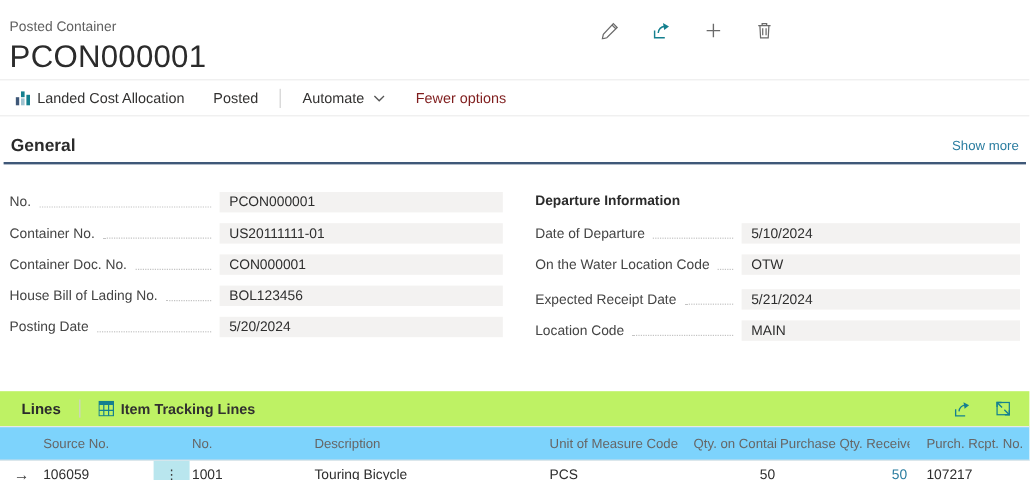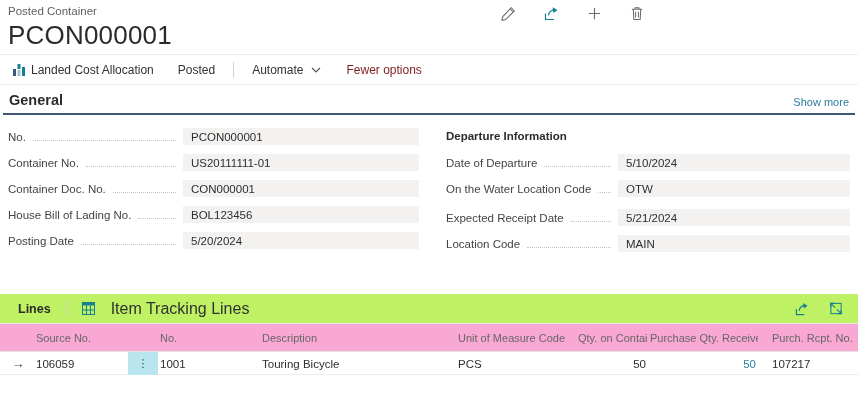--- a/index.html
+++ b/index.html
@@ -5,37 +5,37 @@
   * { box-sizing: border-box; margin: 0; padding: 0; }
   html,body { width:858px; height:400px; }
   body {
     font-family: "Liberation Sans", sans-serif;
     background:#fff; color:#333; overflow:hidden; position:relative;
     -webkit-font-smoothing: antialiased;
   }
   .page { width:858px; height:400px; position:relative; }
 
   
-  .top { height:55px; border-bottom:1px solid #ededed; padding:5px 8px 0; position:relative; }
+  .top { height:55px; border-bottom:1px solid #ededed; padding:5px 8px 0; position:relative;margin-top:12px; }
   .breadcrumb { font-size:11.5px; color:#5f5f5f; }
   .page-title { font-size:26px; font-weight:400; color:#2b2b2b; margin-top:3px; letter-spacing:.2px; }
   .top-icons { position:absolute; left:500px; top:5px; display:flex; gap:27px; align-items:center; }
   .tool-icon { width:16px; height:16px; display:flex; align-items:center; justify-content:center; cursor:pointer; }
 
   
   .actionbar { height:30px; border-bottom:1px solid #ededed; display:flex; align-items:center; padding:0 8px; font-size:12px; }
   .action { display:flex; align-items:center; gap:5px; color:#323130; cursor:pointer; white-space:nowrap; }
   .action + .action { margin-left:24px; }
   .vdivider { width:1px; height:16px; background:#d2d2d2; margin:0 18px; }
   .action.link { color:#7f1d1d; }
   .chev { margin-left:2px; display:inline-block; }
 
   
-  .general-head { display:flex; justify-content:space-between; align-items:flex-end;
-    margin:0 3px; padding:7px 6px 5px; border-bottom:2px solid #3f5878; }
+  .general-head { display:flex; justify-content:space-between; align-items:center;
+    margin:10px 3px; padding:7px 6px 5px; border-bottom:2px solid #3f5878; }
   .section-title { font-size:14.5px; font-weight:700; color:#2b2b2b; }
   .showmore { font-size:11px; color:#2b7da0; cursor:pointer; }
 
   .fields-wrap { display:flex; padding:13px 8px 0; }
   .fcol-left  { width:411px; }
   .fcol-right { width:404px; margin-left:27px; }
   .frow { display:flex; align-items:center; height:17px; margin-bottom:9px; }
   .flabel { font-size:11.5px; color:#444; white-space:nowrap; }
   .leader { flex:1; border-bottom:1px dotted #c3c3c3; margin:0 7px; transform:translateY(4px); min-width:10px; }
   .fvalue { background:#f3f2f1; font-size:11.5px; color:#2e2e2e; padding:2px 8px 1px; height:17px; line-height:14px; }
@@ -43,25 +43,25 @@
   .fcol-right .fvalue { width:232px; }
   .group-head { font-size:11.5px; font-weight:700; color:#2b2b2b; margin:2px 0 10px; height:14px; }
   .fcol-right .spacer { height:3px; }
 
   
   .lines-card { margin-top:33px; }
   .lines-band { height:30px; background:#bef264; border-bottom:1px solid #e8e8e8;
     display:flex; align-items:center; padding:0 14px 0 18px; }
   .lines-tab { font-size:12.5px; font-weight:700; color:#2b2b2b; cursor:pointer; }
   .band-div { width:1px; height:15px; background:#cfcfcf; margin:0 15px; }
-  .band-action { display:flex; align-items:center; gap:16px; font-size:16px; color:#323130; cursor:pointer; }
+  .band-action { display:flex; align-items:center; gap:6px; font-size:12px; color:#323130; cursor:pointer;font-weight:bold; }
   .band-right { margin-left:auto; display:flex; gap:19px; align-items:center; }
 
   .grid { display:grid; grid-template-columns:34px 94px 30px 102px 196px 120px 72px 110px 1fr; }
-  .grid-header { height:28px; align-items:center; border-bottom:1px solid #e3e3e3; background:#f9a8d4; }
+  .grid-header { height:28px; align-items:center; border-bottom:1px solid #e3e3e3; background:#7dd3fc; }
   .hcell { font-size:11px; color:#666; white-space:nowrap; overflow:hidden; padding-left:2px; }
   .hcell.r { text-align:right; padding-right:2px; }
   .hcell.last { padding-left:14px; }
   .grid-row { height:23px; align-items:center; border-bottom:1px solid #ececec; font-size:11.5px; color:#2e2e2e; }
   .grid-row.selected { background:#fff; }
   .cell { padding-left:2px; white-space:nowrap; overflow:hidden; }
   .cell.r { text-align:right; padding-right:2px; }
   .cell.last { padding-left:14px; }
   .rowmark { text-align:center; color:#444; font-size:13px; }
   .edit-underline { border-bottom:1px dotted #767676; padding-bottom:0; }

